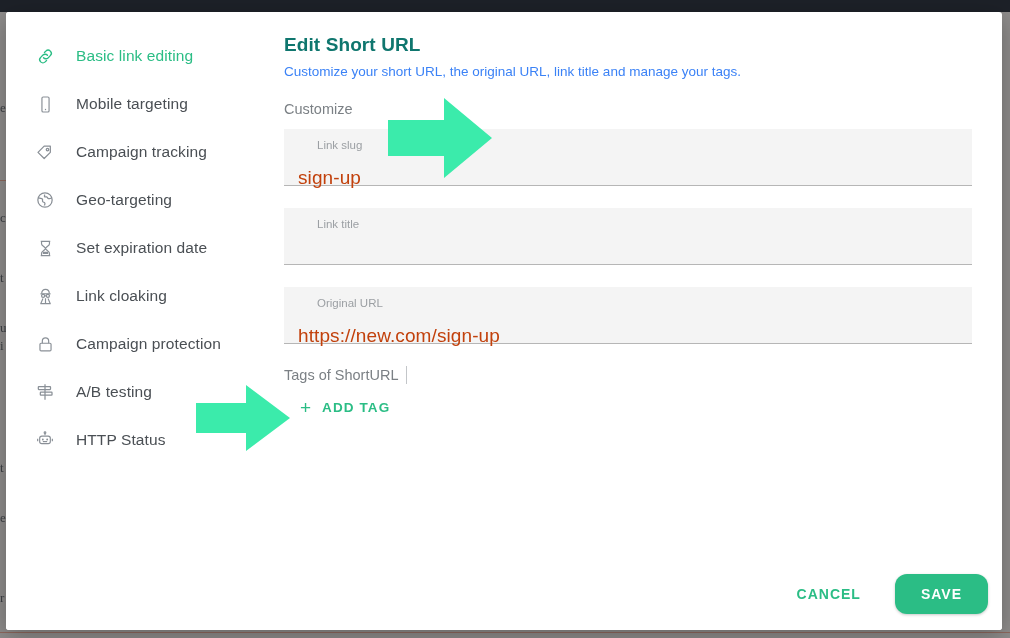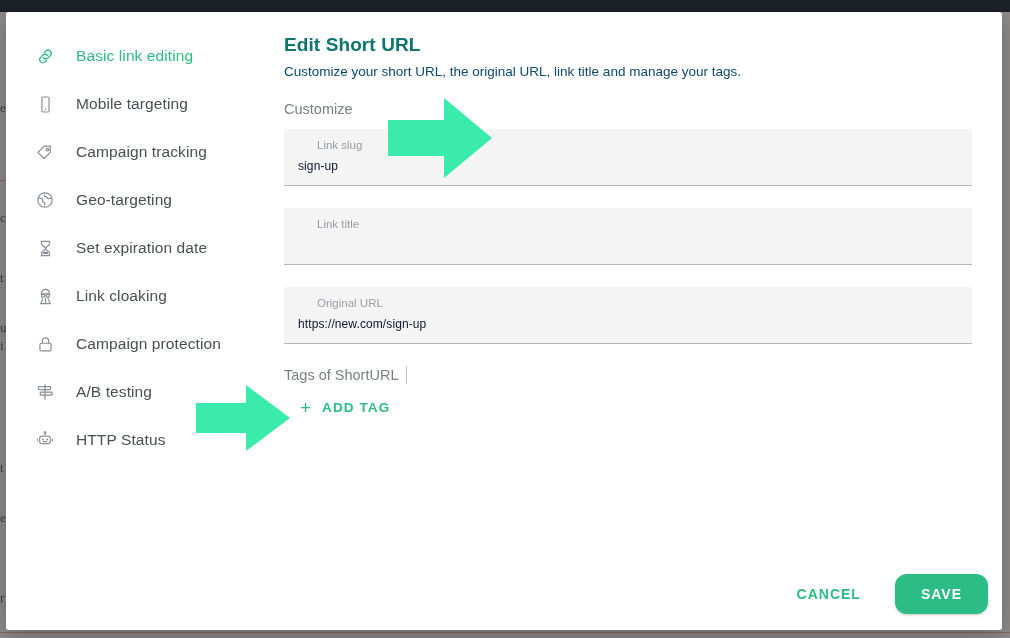--- a/index.html
+++ b/index.html
@@ -105,21 +105,21 @@
     position: relative;
   }
   #panel-title {
     font-size: 19px;
     color: #0f766e;
     letter-spacing: .1px;
     margin-bottom: 8px;
   }
   #panel-subtitle {
     font-size: 13.5px;
-    color: #0c4a6e;
+    color: #3b82f6;
     margin-bottom: 22px;
   }
 
   
   #shorturl-row {
     display: flex;
     align-items: center;
     height: 46px;
     padding-left: 214px;
     margin-bottom: 20px;
@@ -154,24 +154,25 @@
     margin-bottom: 22px;
     padding: 9px 12px 0 14px;
   }
   .field-label {
     font-size: 11.5px;
     color: #9b9fa3;
     line-height: 15px;
     margin-left: 19px;
   }
   .field-value {
-    font-size: 12px;
-    color: #0f172a;
+    font-size: 19px;
+    color: #c2410c;
     line-height: 26px;
     letter-spacing: .1px;
+    margin-top: 12px;
   }
   .field-value.empty { color: #ffffff; }
 
   #tags-label-row {
     display: flex;
     align-items: center;
     margin-top: 6px;
     margin-bottom: 14px;
   }
   #tags-label {

